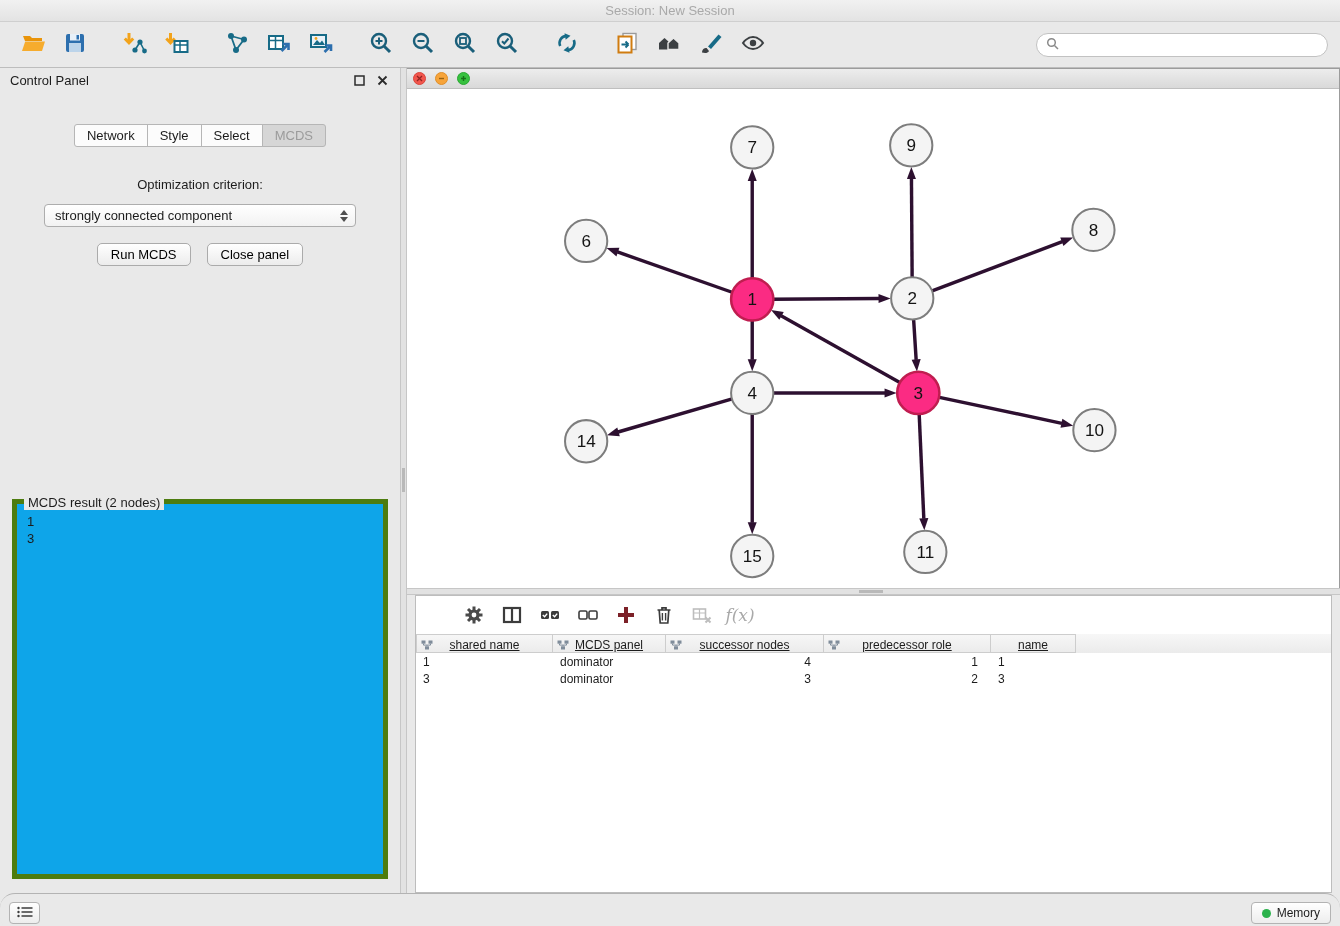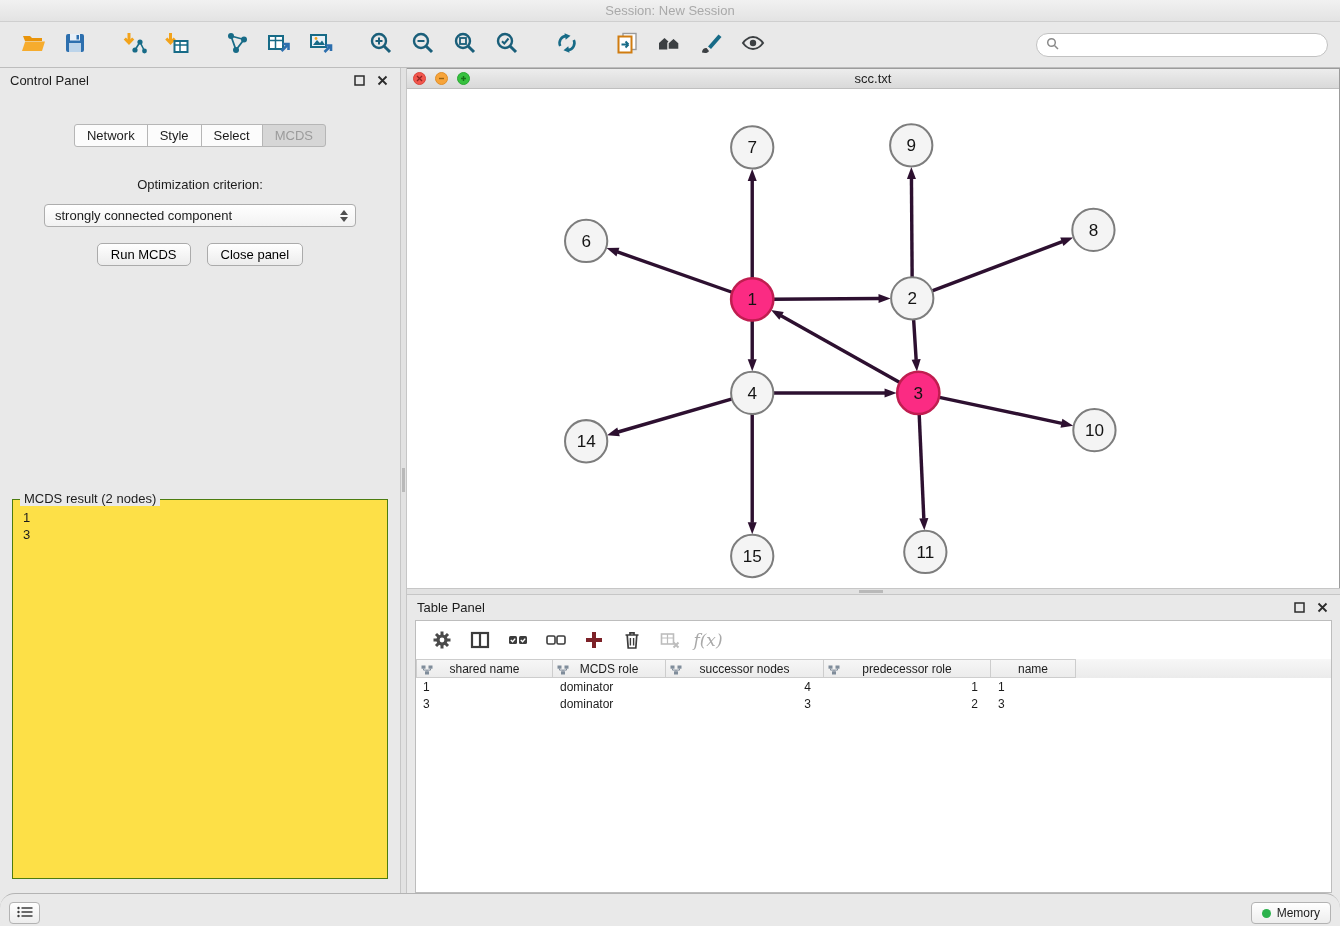--- a/index.html
+++ b/index.html
@@ -36,21 +36,21 @@
   .select { width: 312px; height: 23px; background: linear-gradient(#ffffff, #f2f2f2); border: 1px solid #adadad; border-radius: 4px;
             display: flex; align-items: center; padding: 0 7px 0 10px; font-size: 13px; }
   .select .sp { flex: 1; }
   .spin { display: flex; flex-direction: column; gap: 2px; align-items: center; padding-left: 6px; }
   .spin i { width: 0; height: 0; border-left: 4px solid transparent; border-right: 4px solid transparent; }
   .spin .up { border-bottom: 5px solid #4f4f4f; }
   .spin .down { border-top: 5px solid #4f4f4f; }
   .btn-row { display: flex; gap: 16px; margin-top: 4px; }
   .btn { padding: 3px 13px; font-size: 13px; background: linear-gradient(#ffffff, #ececec); border: 1px solid #ababab; border-radius: 5px; }
   .spacer { flex: 1; }
-  .groupbox { height: 380px; margin: 0 12px 14px; border: 1px solid #4d7c0f; background: #fde047; position: relative; flex: none; }
+  .groupbox { height: 380px; margin: 0 12px 14px; border: 5px solid #4d7c0f; background: #0ea5e9; position: relative; flex: none; }
   .legend { position: absolute; top: -9px; left: 7px; background: #e9e9e9; padding: 0 4px; font-size: 13px; }
   .gb-content { padding: 9px 10px; font-size: 13px; line-height: 17px; }
 
   
   .v-splitter { width: 7px; background: #e2e2e2; border-left: 1px solid #c6c6c6; border-right: 1px solid #c6c6c6; position: relative; }
   .v-splitter::after { content: ""; position: absolute; top: 400px; left: 1px; width: 3px; height: 24px; background: #b9b9b9; }
   .h-splitter { height: 7px; background: #e2e2e2; border-top: 1px solid #c6c6c6; border-bottom: 1px solid #c6c6c6; position: relative; }
   .h-splitter::after { content: ""; position: absolute; left: 452px; top: 1px; height: 3px; width: 24px; background: #b9b9b9; }
 
   
@@ -63,26 +63,26 @@
   .light.red { background: #f2564d; border: 1px solid #d8453c; }
   .light.yellow { background: #f7a43a; border: 1px solid #df8f2b; }
   .light.green { background: #37c13f; border: 1px solid #2aa733; }
   .wtitle .title { position: absolute; left: 0; right: 0; text-align: center; font-size: 13px; color: #1c1c1c; }
   .canvas { flex: 1; background: #fff; }
   #graph-svg { width: 100%; height: 100%; display: block; }
 
   
   .table-panel { flex: 1; background: #e9e9e9; display: flex; flex-direction: column; overflow: hidden; }
   .twrap { flex: 1; margin: 0 8px; background: #fff; border: 1px solid #bdbdbd; display: flex; flex-direction: column; overflow: hidden; }
-  .ttoolbar { height: 38px; display: flex; align-items: center; gap: 6px; padding: 0 10px; background: #fff; flex: none; }
+  .ttoolbar { height: 38px; display: flex; align-items: center; gap: 6px; padding: 0 10px; background: #fff; flex: none; margin-left: 32px; }
   .ttb { width: 32px; height: 30px; display: flex; align-items: center; justify-content: center; }
   .fx { font-family: "DejaVu Serif", serif; font-style: italic; font-size: 17px; color: #a9a9a9; }
   .thead { display: flex; height: 19px; background: linear-gradient(#f7f7f7, #ebebeb); flex: none; }
-  .th { border: 1px solid #cdcdcd; border-left: none; display: flex; align-items: center; justify-content: center;
-        position: relative; font-size: 12px; }
+  .th { border: 1px solid #cdcdcd; border-left: none; display: flex; align-items: flex-end; justify-content: center;
+        position: relative; font-size: 12px; text-decoration: underline; }
   .th:first-child { border-left: 1px solid #cdcdcd; }
   .th .hic { position: absolute; left: 4px; top: 4px; }
   .w0 { width: 137px; } .w1 { width: 113px; } .w2 { width: 158px; } .w3 { width: 167px; } .w4 { width: 85px; }
   .trow { display: flex; height: 17px; font-size: 12px; align-items: center; }
   .tcell { padding: 0 7px; overflow: hidden; white-space: nowrap; }
   .tcell.c0 { width: 137px; } .tcell.c1 { width: 113px; }
   .tcell.c2 { width: 158px; text-align: right; padding-right: 13px; }
   .tcell.c3 { width: 167px; text-align: right; padding-right: 13px; }
   .tcell.c4 { width: 85px; }
   .tfoot { height: 30px; display: flex; align-items: center; justify-content: center; flex: none; }
@@ -289,21 +289,20 @@
         </div>
     </div>
   </div>
 
   <div class="v-splitter"></div>
 
   <div class="right-col">
 
     <div class="network-window">
       <div class="wtitle">
-        <span class="title">scc.txt</span>
         <span class="lights">
           <span class="light red">
               <svg width="7" height="7">
                 <path d="M1 1l5 5M6 1L1 6" stroke="rgba(90,10,10,0.65)" stroke-width="1.3"></path>
               </svg>
             </span>
           <span class="light yellow">
               <svg width="7" height="7">
                 <path d="M1 3.5h5" stroke="rgba(110,70,0,0.7)" stroke-width="1.4"></path>
               </svg>
@@ -383,34 +382,20 @@
               <circle cx="515" cy="460" r="21" fill="#f4f4f4" stroke="#7d7d7d" stroke-width="2"></circle>
               <text x="515" y="466" text-anchor="middle" font-size="17" font-family="Liberation Sans, sans-serif" fill="#141414">11</text>
             </g>
           </svg>
       </div>
     </div>
 
     <div class="h-splitter"></div>
 
     <div class="table-panel">
-      <div class="phead">
-        <span>Table Panel</span>
-        <span class="sp"></span>
-        <span class="wicon">
-            <svg width="11" height="11">
-              <rect x="1" y="1" width="9" height="9" fill="none" stroke="#2b2b2b" stroke-width="1.5"></rect>
-            </svg>
-          </span>
-        <span class="wicon">
-            <svg width="11" height="11">
-              <path d="M1.5 1.5l8 8M9.5 1.5l-8 8" stroke="#2b2b2b" stroke-width="1.8"></path>
-            </svg>
-          </span>
-      </div>
       <div class="twrap">
         <div class="ttoolbar">
           <span class="ttb">
               <svg width="22" height="22" viewBox="0 0 22 22">
                 <g fill="#4a4a4a">
                   <rect x="9.5" y="2.5" width="3" height="17"></rect>
                   <rect x="9.5" y="2.5" width="3" height="17" transform="rotate(45 11 11)"></rect>
                   <rect x="9.5" y="2.5" width="3" height="17" transform="rotate(90 11 11)"></rect>
                   <rect x="9.5" y="2.5" width="3" height="17" transform="rotate(135 11 11)"></rect>
                   <circle cx="11" cy="11" r="5.6"></circle>
@@ -473,21 +458,21 @@
             </div>
           <div class="th w1">
               <span class="hic"><svg width="12" height="10" viewBox="0 0 12 10">
                   <g fill="#7f8c9a">
                     <rect x="0.5" y="0.5" width="4" height="3.2"></rect>
                     <rect x="7.5" y="0.5" width="4" height="3.2"></rect>
                     <rect x="4" y="6.3" width="4" height="3.2"></rect>
                   </g>
                   <path d="M2.5 3.7v1.4h7V3.7M6 5.1v1.2" stroke="#7f8c9a" fill="none"></path>
                 </svg></span>
-              <span>MCDS role</span>
+              <span>MCDS panel</span>
             </div>
           <div class="th w2">
               <span class="hic"><svg width="12" height="10" viewBox="0 0 12 10">
                   <g fill="#7f8c9a">
                     <rect x="0.5" y="0.5" width="4" height="3.2"></rect>
                     <rect x="7.5" y="0.5" width="4" height="3.2"></rect>
                     <rect x="4" y="6.3" width="4" height="3.2"></rect>
                   </g>
                   <path d="M2.5 3.7v1.4h7V3.7M6 5.1v1.2" stroke="#7f8c9a" fill="none"></path>
                 </svg></span>

